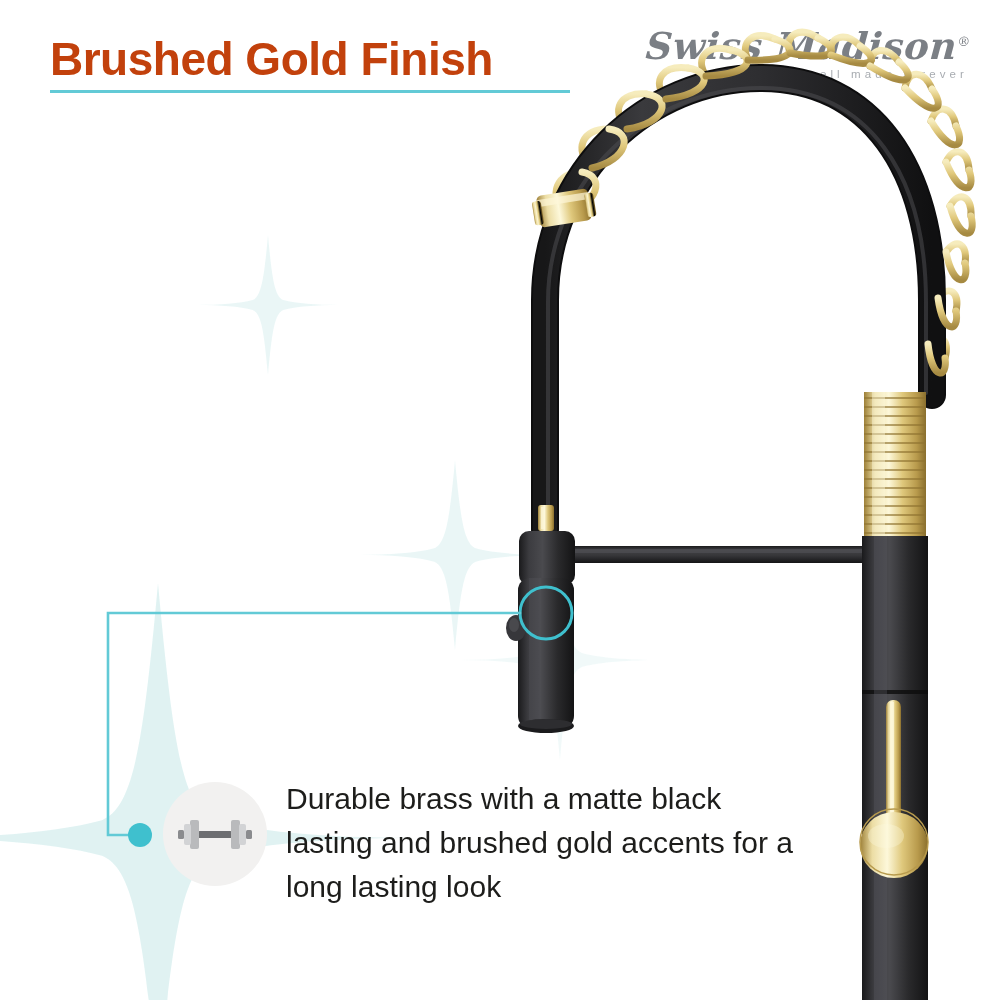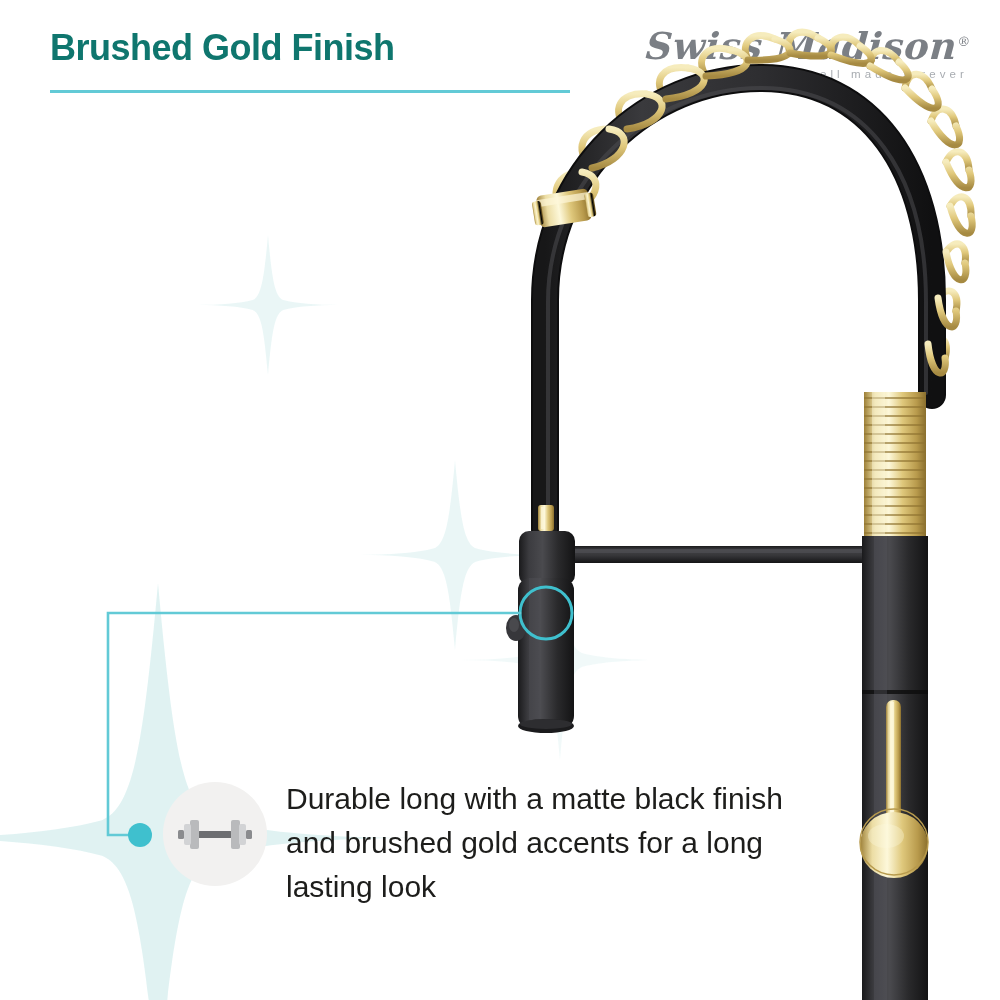--- a/index.html
+++ b/index.html
@@ -28,25 +28,25 @@
   .bg-layer {
     position: absolute;
     inset: 0;
     pointer-events: none;
   }
 
   
   .page-title {
     position: absolute;
     left: 50px;
-    top: 26px;
-    font-size: 36px;
+    top: 32px;
+    font-size: 46px;
     font-weight: bold;
     letter-spacing: -0.5px;
-    color: #0f766e;
+    color: #c2410c;
     white-space: nowrap;
     line-height: 1.2;
   }
   .title-rule {
     position: absolute;
     left: 50px;
     top: 90px;
     width: 520px;
     height: 3px;
     background: #62cad6;
@@ -370,15 +370,15 @@
         <rect x="21" y="42" width="7" height="21" rx="2"></rect>
         <rect x="76" y="42" width="7" height="21" rx="2"></rect>
       </g>
       <g fill="#8a8b8e">
         <rect x="15" y="48" width="6" height="9" rx="1.5"></rect>
         <rect x="83" y="48" width="6" height="9" rx="1.5"></rect>
       </g>
     </svg>
   </div>
 
-  <div class="feature-text">Durable long with a matte black finish and brushed gold accents for a long lasting look</div>
+  <div class="feature-text">Durable brass with a matte black lasting and brushed gold accents for a long lasting look</div>
 
 </div>
 
 </body></html>

